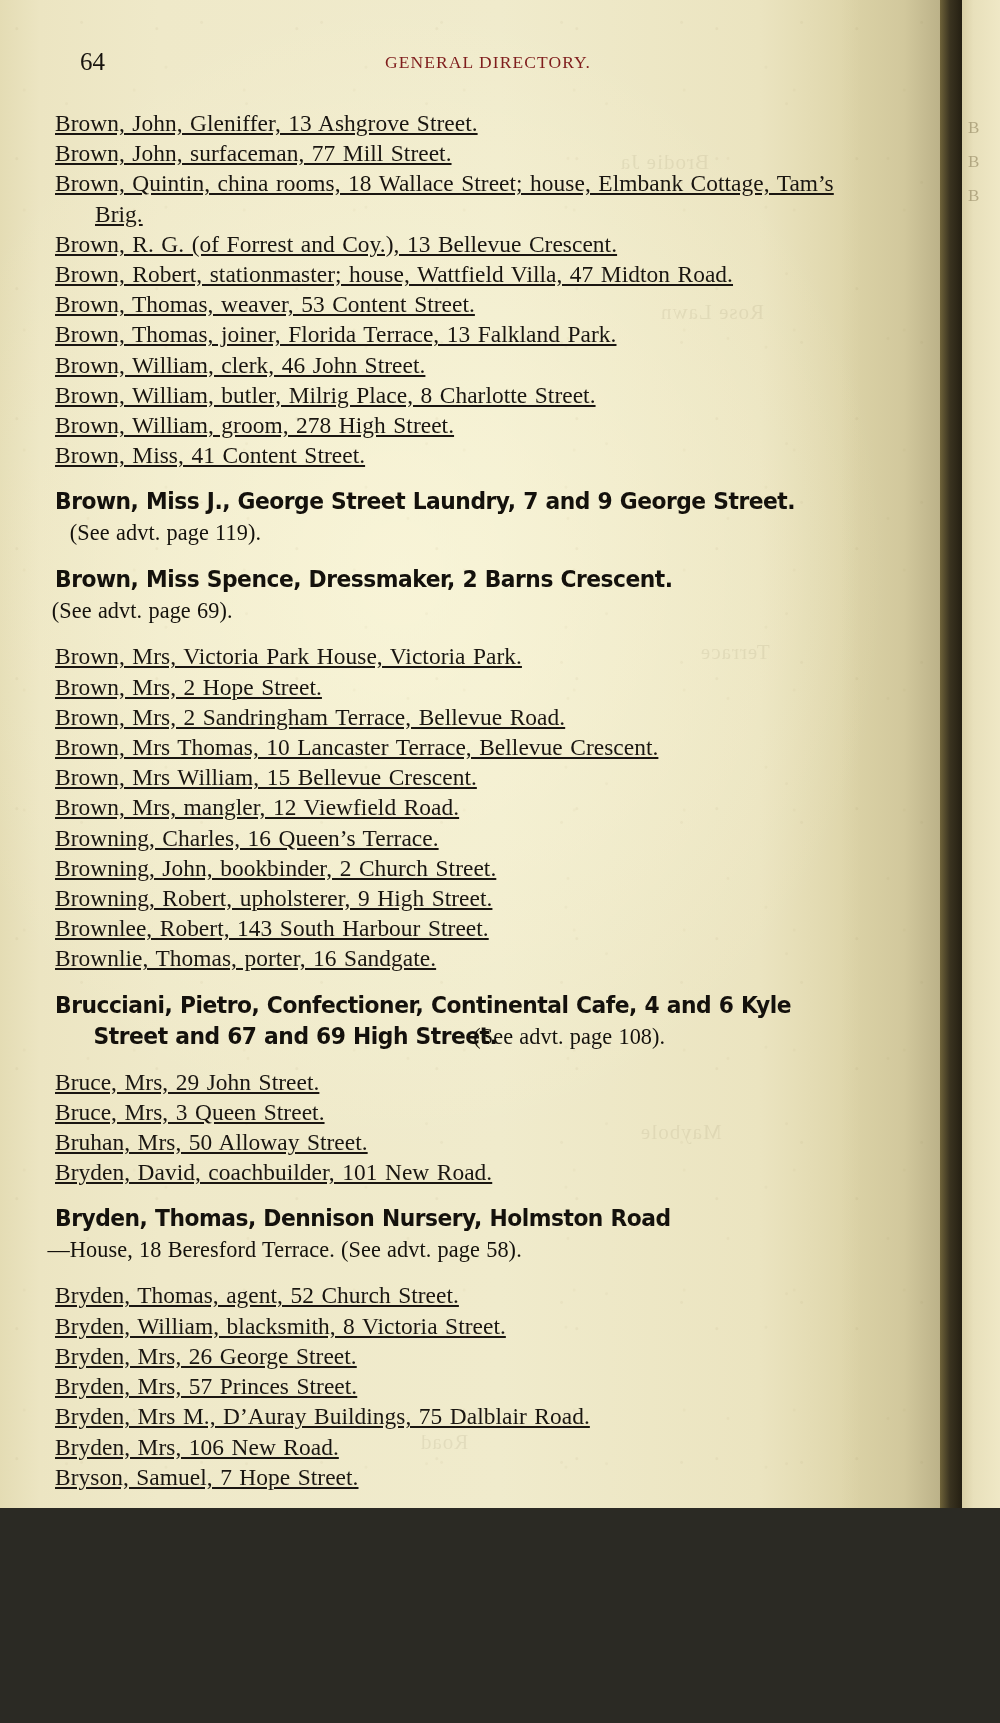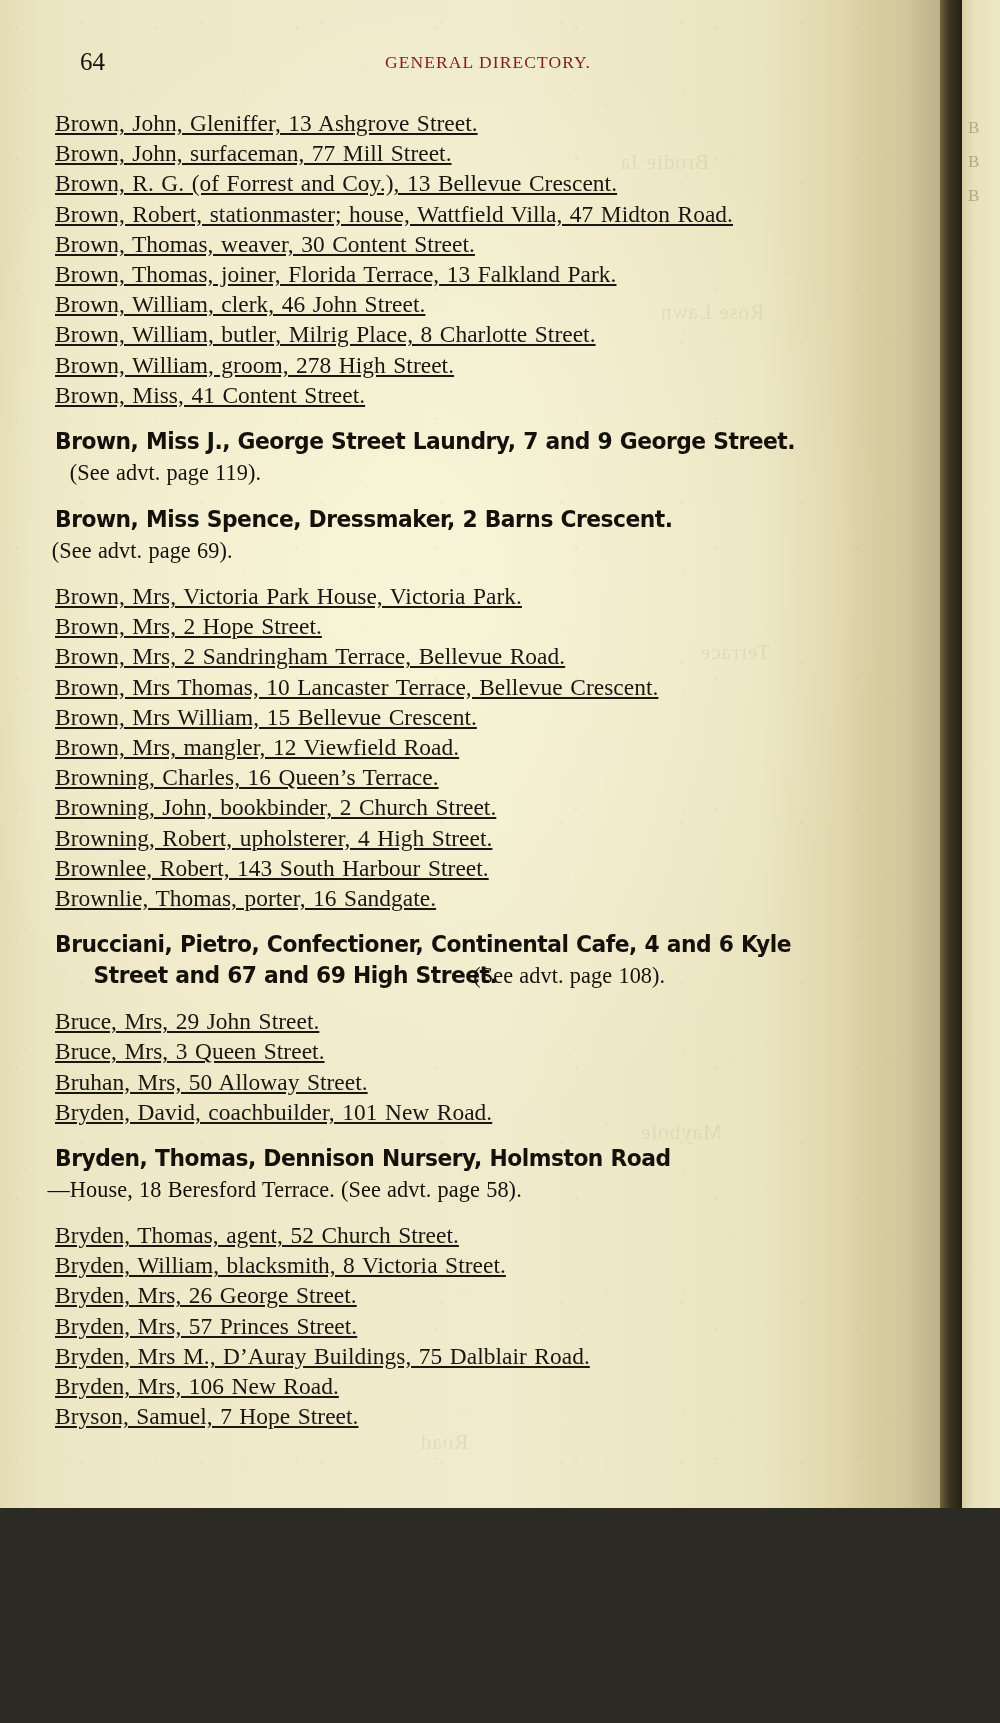--- a/index.html
+++ b/index.html
@@ -194,39 +194,40 @@
   <div class="content">
 
     <div class="header">
       <div class="folio">64</div>
       <div class="running-head">GENERAL DIRECTORY.</div>
     </div>
 
     <div class="column" id="entry-column">
         <p class="entry">Brown, John, Gleniffer, 13 Ashgrove Street.</p>
         <p class="entry">Brown, John, surfaceman, 77 Mill Street.</p>
+        <p class="entry">Brown, Quintin, china rooms, 18 Wallace Street; house, Elmbank Cottage, Tam’s Brig.</p>
         <p class="entry">Brown, R. G. (of Forrest and Coy.), 13 Bellevue Crescent.</p>
         <p class="entry">Brown, Robert, stationmaster;   house,   Wattfield Villa,  47 Midton Road.</p>
-        <p class="entry">Brown, Thomas, weaver, 30 Content Street.</p>
+        <p class="entry">Brown, Thomas, weaver, 53 Content Street.</p>
         <p class="entry">Brown, Thomas, joiner, Florida Terrace, 13 Falkland Park.</p>
         <p class="entry">Brown, William, clerk, 46 John Street.</p>
         <p class="entry">Brown, William, butler, Milrig Place, 8 Charlotte Street.</p>
         <p class="entry">Brown, William, groom, 278 High Street.</p>
         <p class="entry">Brown, Miss, 41 Content Street.</p>
         <p class="display gap-before gap-after"><span>Brown, Miss J., George Street Laundry, 7 and 9 George Street.</span><span class="note">&nbsp;&nbsp; (See advt. page 119).</span></p>
         <p class="display gap-before gap-after"><span>Brown, Miss Spence, Dressmaker, 2 Barns Crescent.</span><br><span style="display: inline-block; width: 0px;"></span><span class="note">(See advt. page 69).</span></p>
         <p class="entry tight">Brown, Mrs, Victoria Park House, Victoria Park.</p>
         <p class="entry">Brown, Mrs, 2 Hope Street.</p>
         <p class="entry">Brown, Mrs, 2 Sandringham Terrace, Bellevue Road.</p>
         <p class="entry">Brown, Mrs Thomas, 10 Lancaster Terrace, Bellevue Crescent.</p>
         <p class="entry">Brown, Mrs William, 15 Bellevue Crescent.</p>
         <p class="entry">Brown, Mrs, mangler, 12 Viewfield Road.</p>
         <p class="entry">Browning, Charles, 16 Queen’s Terrace.</p>
         <p class="entry">Browning, John, bookbinder, 2 Church Street.</p>
-        <p class="entry">Browning, Robert, upholsterer, 4 High Street.</p>
+        <p class="entry">Browning, Robert, upholsterer, 9 High Street.</p>
         <p class="entry">Brownlee, Robert, 143 South Harbour Street.</p>
         <p class="entry">Brownlie, Thomas, porter, 16 Sandgate.</p>
         <p class="display gap-before gap-after"><span>Brucciani, Pietro, Confectioner, Continental Cafe, 4 and 6 Kyle Street and 67 and 69 High Street.</span><span class="note">&nbsp;&nbsp; (See advt. page 108).</span></p>
         <p class="entry tight">Bruce, Mrs, 29 John Street.</p>
         <p class="entry">Bruce, Mrs, 3 Queen Street.</p>
         <p class="entry">Bruhan, Mrs, 50 Alloway Street.</p>
         <p class="entry">Bryden, David, coachbuilder, 101 New Road.</p>
         <p class="display gap-before gap-after"><span>Bryden, Thomas, Dennison Nursery, Holmston Road</span><br><span style="display: inline-block; width: 0px;"></span><span class="note">—House, 18 Beresford Terrace.   (See advt. page 58).</span></p>
         <p class="entry tight">Bryden, Thomas, agent, 52 Church Street.</p>
         <p class="entry">Bryden, William, blacksmith, 8 Victoria Street.</p>

